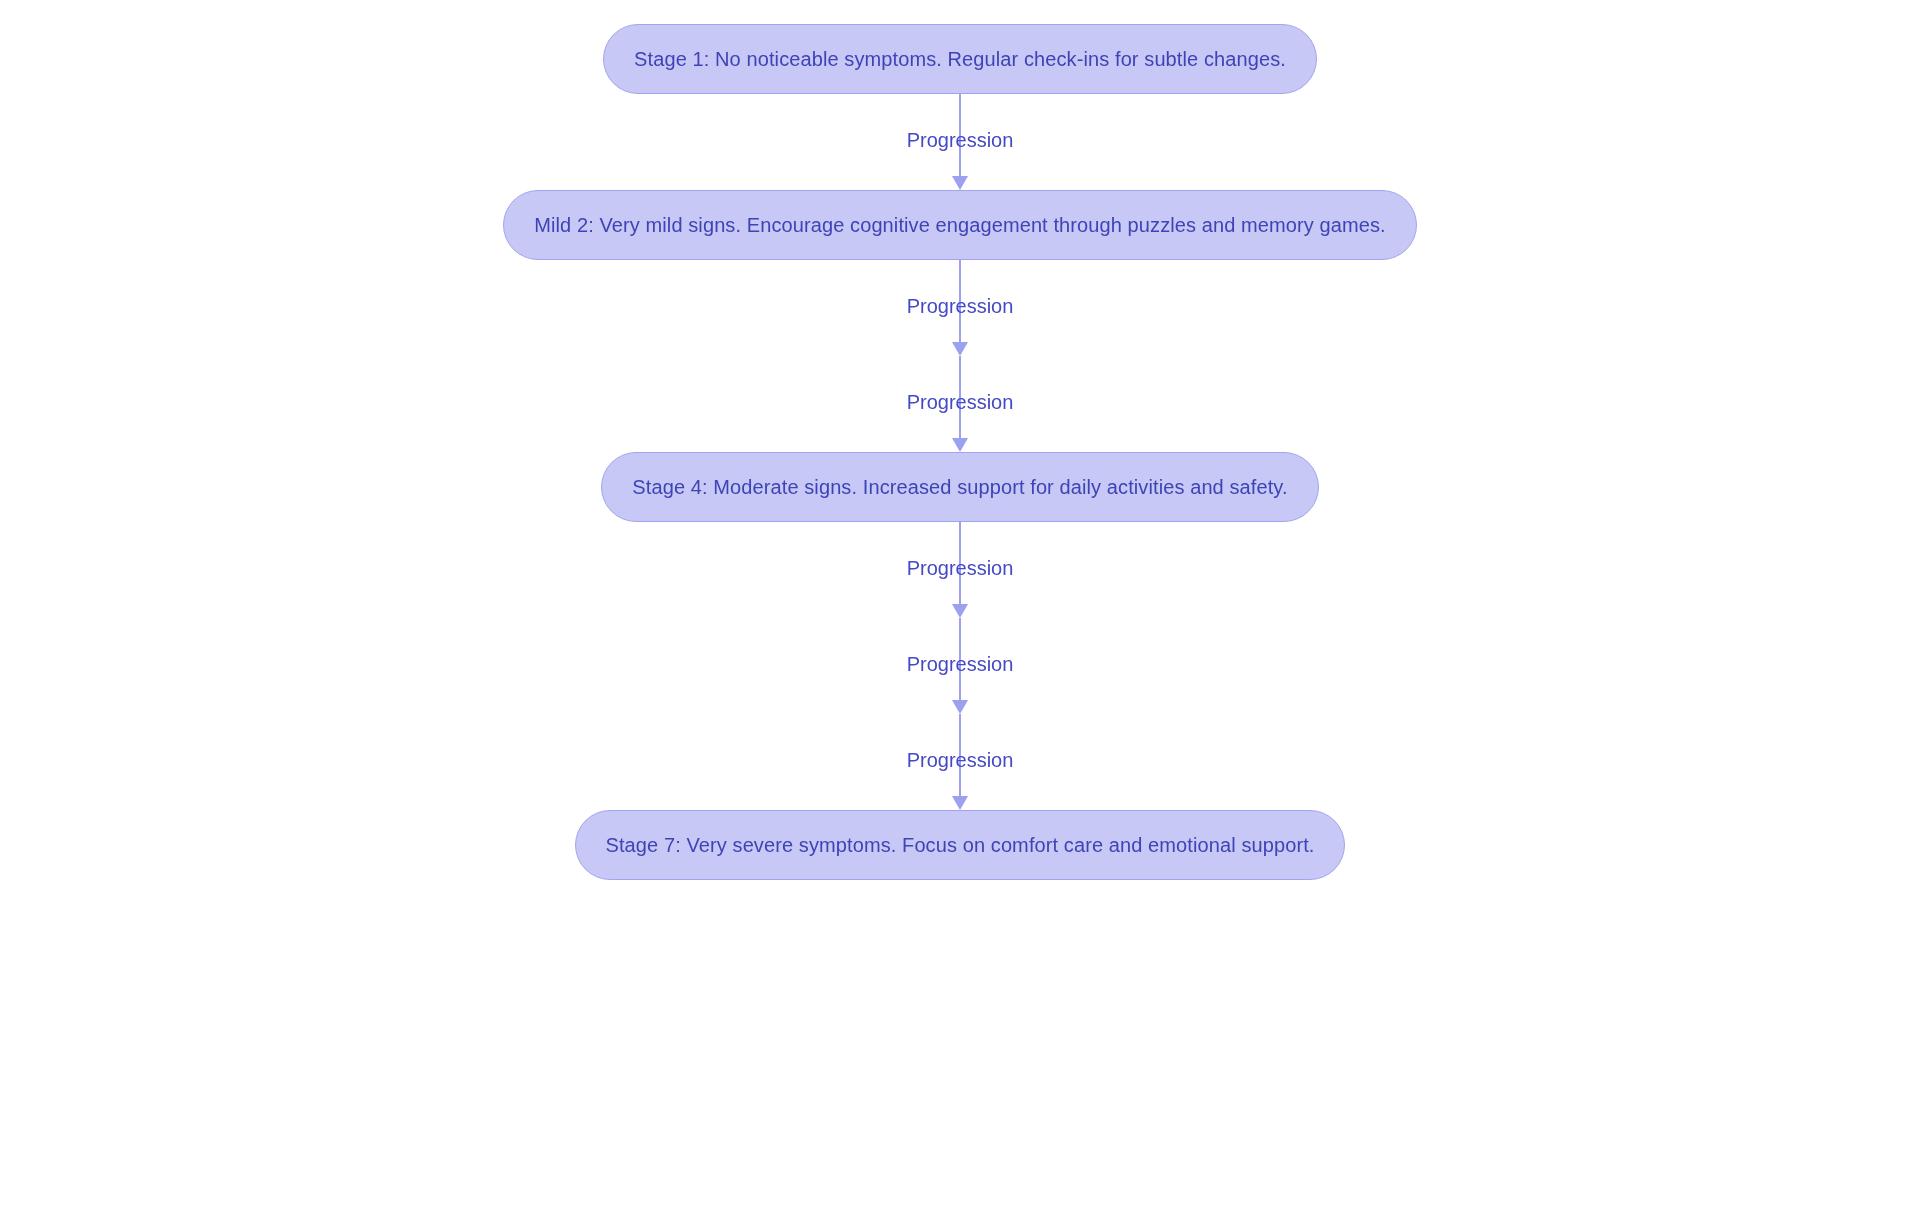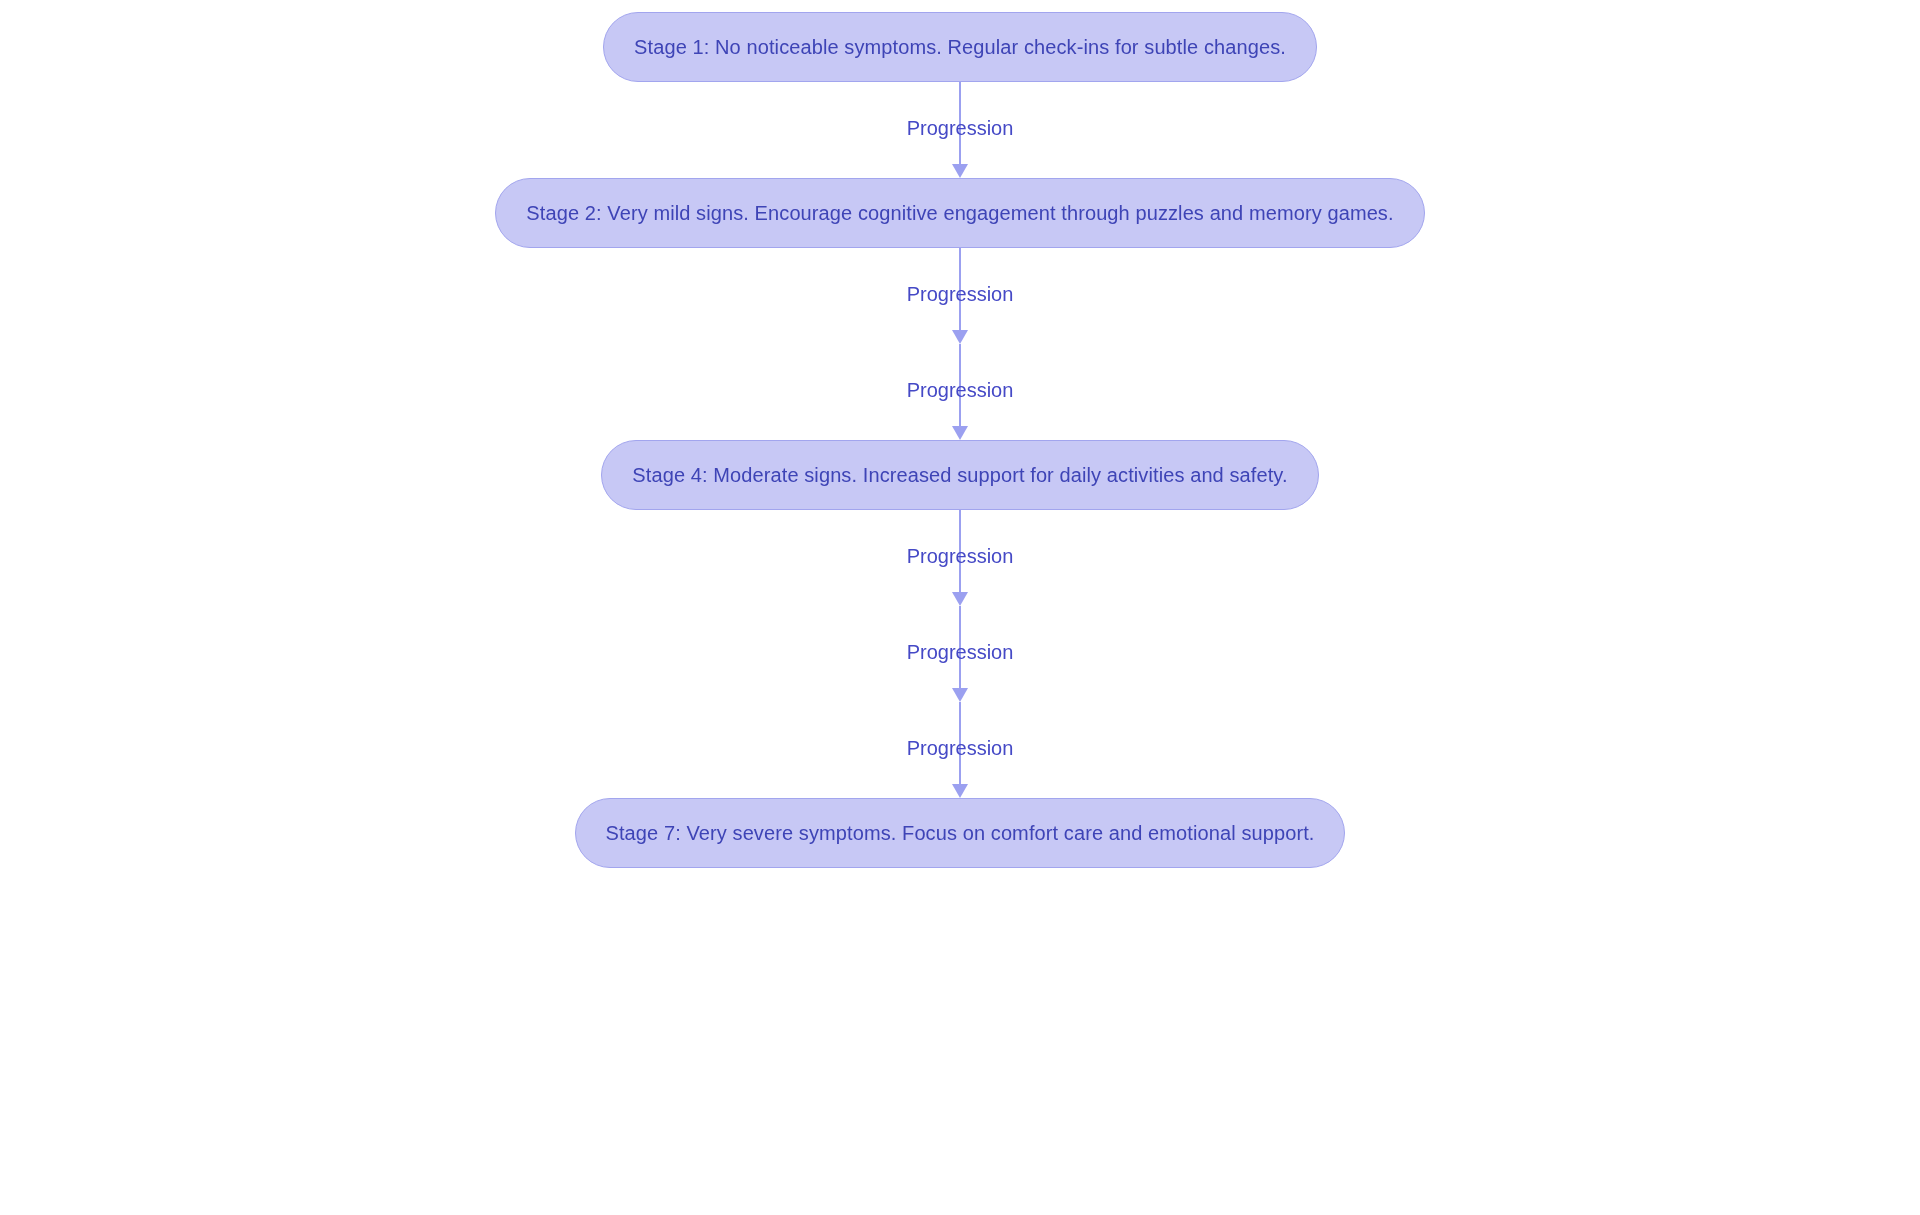--- a/index.html
+++ b/index.html
@@ -7,20 +7,21 @@
     padding: 0;
     background: #ffffff;
     font-family: "Liberation Sans", sans-serif;
   }
   .canvas {
     position: relative;
     width: 1920px;
     height: 1050px;
     background: #ffffff;
     overflow: hidden;
+    margin-top: 12px;
   }
 
   
   .flow {
     position: absolute;
     left: 0;
     right: 0;
     top: 12px;
     display: flex;
     flex-direction: column;
@@ -133,21 +134,21 @@
       <span class="node-label">Stage 1: No noticeable symptoms. Regular check-ins for subtle changes.</span>
     </div>
 
     <div class="connector">
       <span class="edge-line"></span>
       <span class="edge-arrowhead"></span>
       <span class="edge-label">Progression</span>
     </div>
 
     <div class="node">
-      <span class="node-label">Stage 2: Very mild signs. Encourage cognitive engagement through puzzles and memory games.</span>
+      <span class="node-label">Mild 2: Very mild signs. Encourage cognitive engagement through puzzles and memory games.</span>
     </div>
 
     <div class="connector">
       <span class="edge-line"></span>
       <span class="edge-arrowhead"></span>
       <span class="edge-label">Progression</span>
     </div>
 
 
     <div class="connector">

